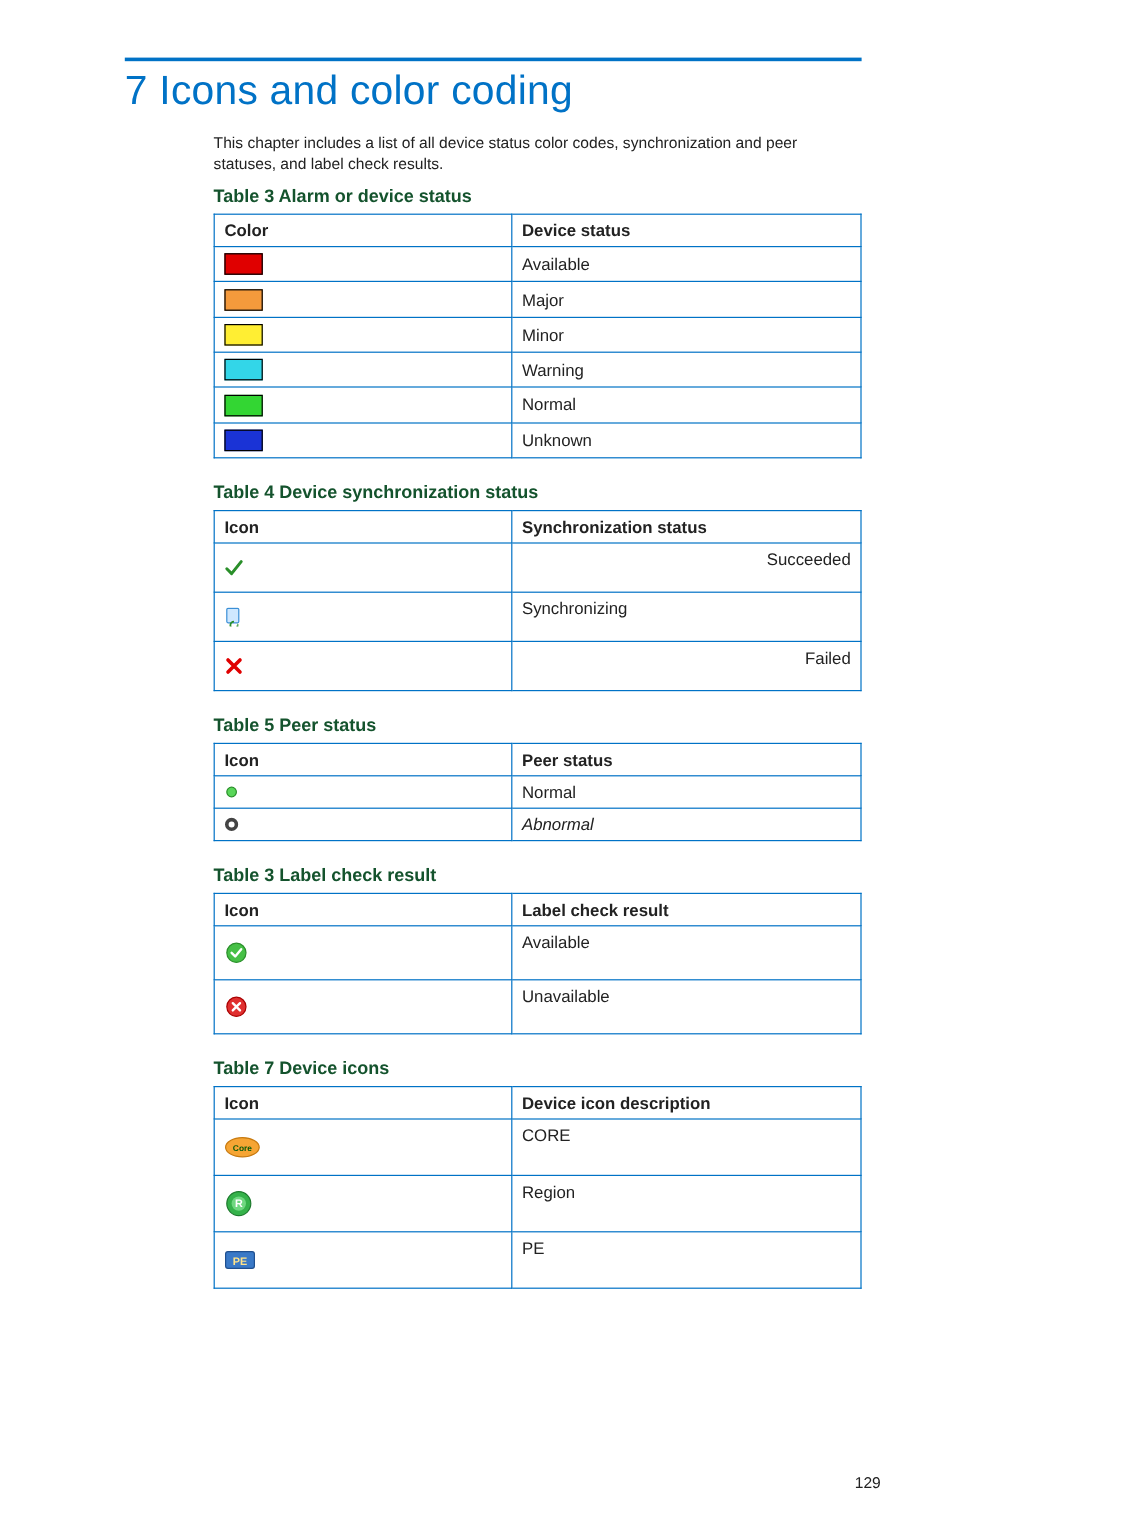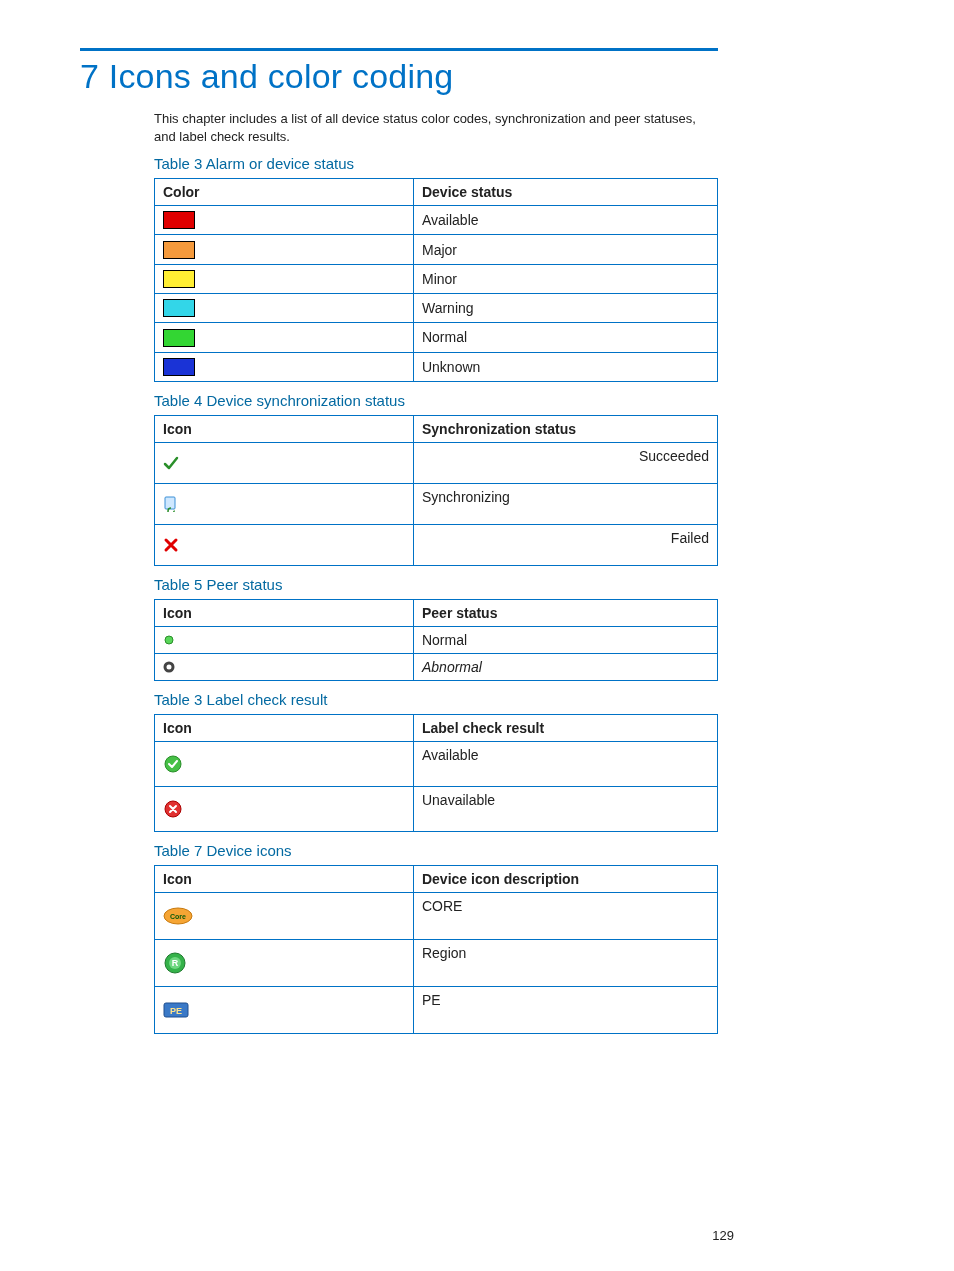--- a/index.html
+++ b/index.html
@@ -5,21 +5,21 @@
   html, body {
     margin: 0;
     padding: 0;
     background: #fff;
     font-family: Arial, Helvetica, sans-serif;
     color: #222;
   }
   .page {
     width: 774px;
     min-height: 1271px;
-    padding: 48px 56px 40px 80px;
+    padding: 48px 56px 40px 104px;
     box-sizing: border-box;
     position: relative;
   }
   .rule {
     border: none;
     border-top: 3px solid #0072c6;
     margin: 0 0 4px 0;
   }
   h1.title {
     font-weight: 300;
@@ -30,29 +30,29 @@
   }
   .indent {
     margin-left: 74px;
   }
   p.intro {
     font-size: 13px;
     line-height: 1.35;
     margin: 0 0 8px 0;
   }
   .tablecap {
-    font-weight: normal;
+    font-weight: bold;
     font-size: 15px;
-    color: #0369a1;
+    color: #14532d;
     margin: 10px 0 6px 0;
   }
   table.t {
     border-collapse: collapse;
     width: 100%;
-    margin-bottom: 0;
+    margin-bottom: 20px;
   }
   table.t th, table.t td {
     border: 1px solid #0072c6;
     padding: 5px 8px;
     text-align: left;
     vertical-align: middle;
     font-size: 14px;
   }
   table.t th {
     font-weight: bold;

